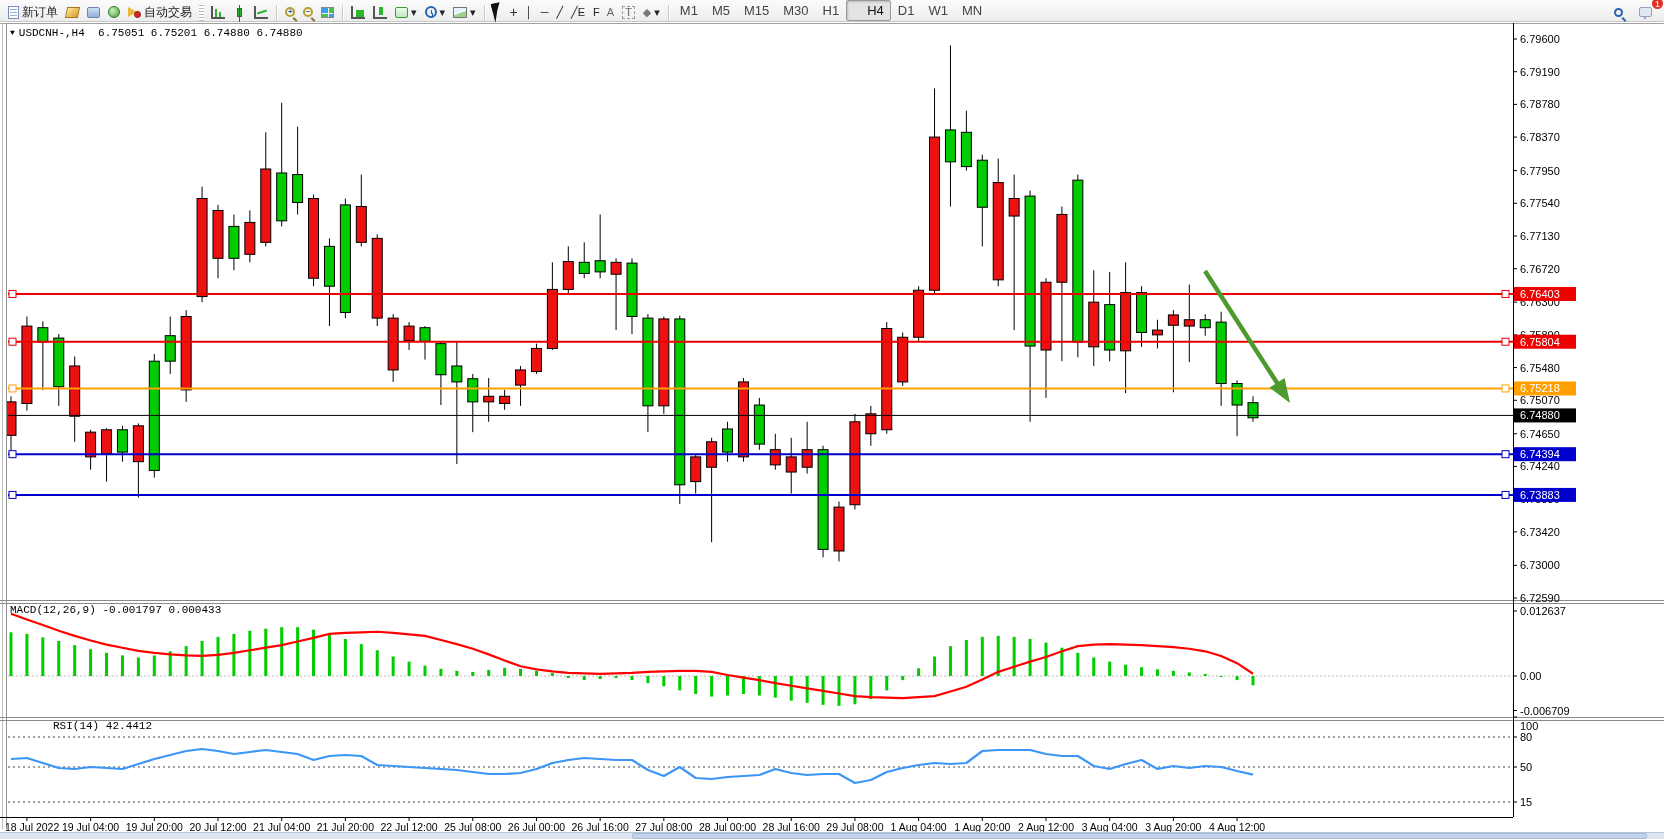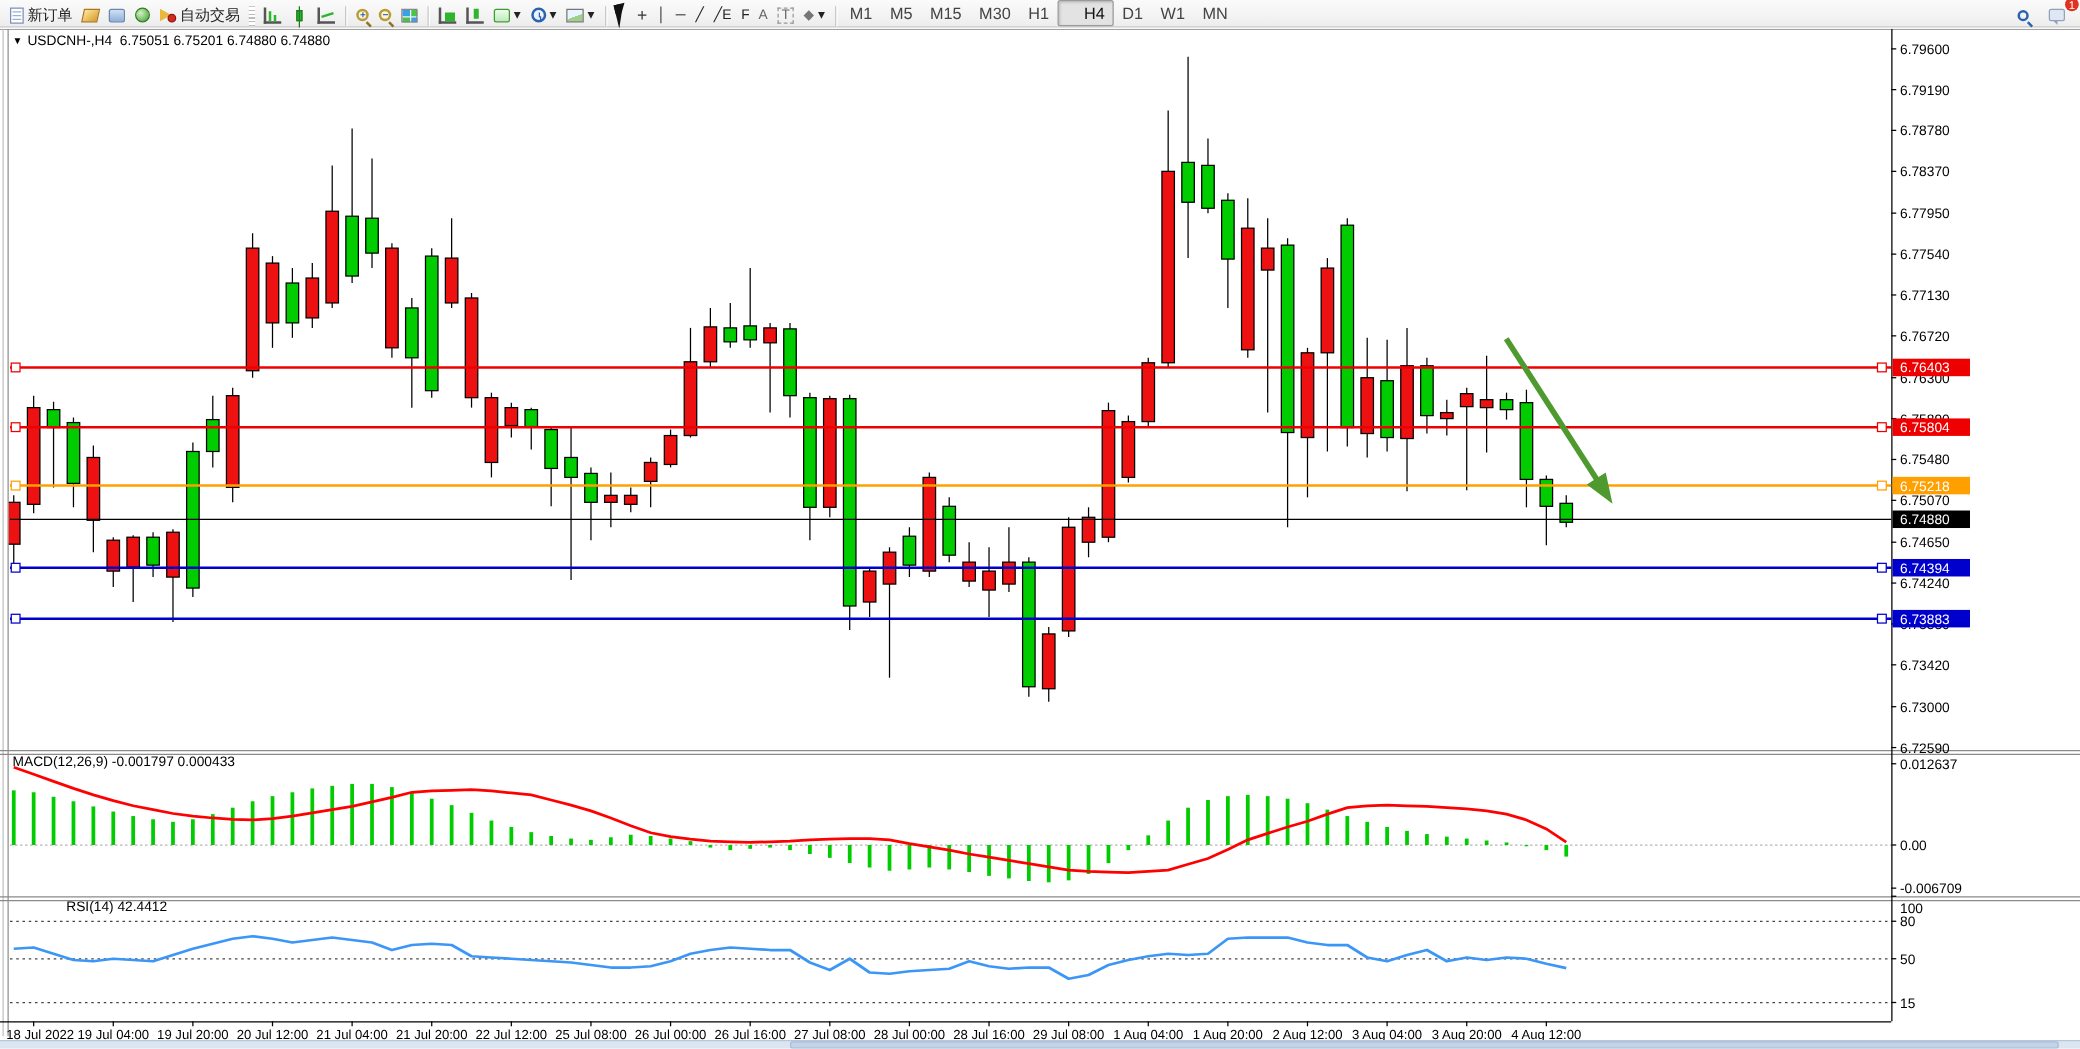--- a/index.html
+++ b/index.html
@@ -43,21 +43,21 @@
   .tb-right{margin-left:auto;display:flex;align-items:center;margin-right:8px;gap:8px;}
   .ic-search{width:9px;height:9px;border:2px solid #2b62b0;border-radius:50%;position:relative;}
   .ic-search:after{content:"";position:absolute;width:2px;height:5px;background:#2b62b0;left:7px;top:7px;transform:rotate(-45deg);}
   .ic-chat{width:13px;height:10px;background:#dfe7f2;border:1px solid #8fa3c0;border-radius:2px;position:relative;}
   .ic-chat:after{content:"";position:absolute;left:2px;bottom:-4px;border-left:4px solid transparent;border-top:4px solid #8fa3c0;}
   .badge{position:absolute;right:-7px;top:-5px;background:#e03223;color:#fff;font-size:9px;min-width:11px;height:11px;border-radius:6px;
          display:flex;align-items:center;justify-content:center;padding:0 2px;}
   
   .chartwrap{position:absolute;left:0;top:23px;width:1664px;height:816px;background:#fff;}
   svg{position:absolute;left:0;top:0;}
-  .overlay{position:absolute;font-size:11px;color:#000;white-space:nowrap;z-index:3;}
+  .overlay{position:absolute;font-size:11px;color:#000;white-space:nowrap;z-index:3;font-family:Liberation Mono, monospace;}
   #title{left:10px;top:4px;}
   #title .caret{font-size:8px;vertical-align:1px;margin-right:4px;}
   #macdlabel{left:10px;top:581px;}
   #rsilabel{left:10px;top:697px;padding-left:43px;}
   .scrollbar{position:absolute;left:0;top:809px;width:1664px;height:7px;background:#dce6f2;border-top:1px solid #b9c6d8;}
   .scrollbar .handle{position:absolute;left:38%;width:61%;height:6px;background:#c3d4e9;border:1px solid #a6bcd8;border-radius:2px;}
 </style>
 </head>
 <body>
 

